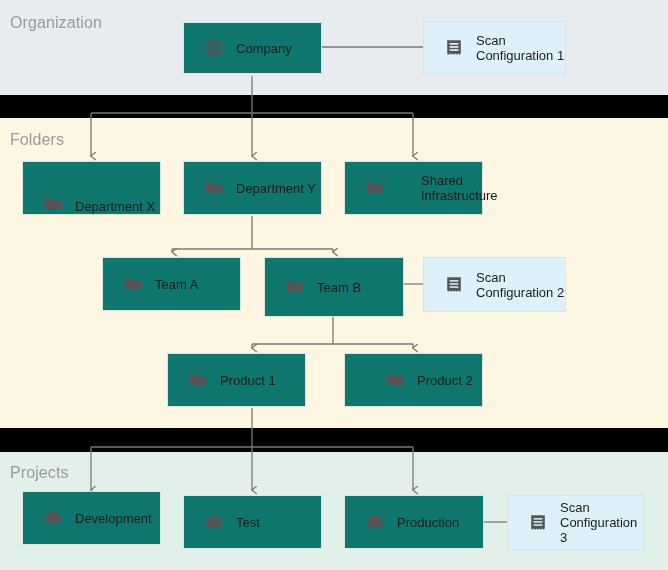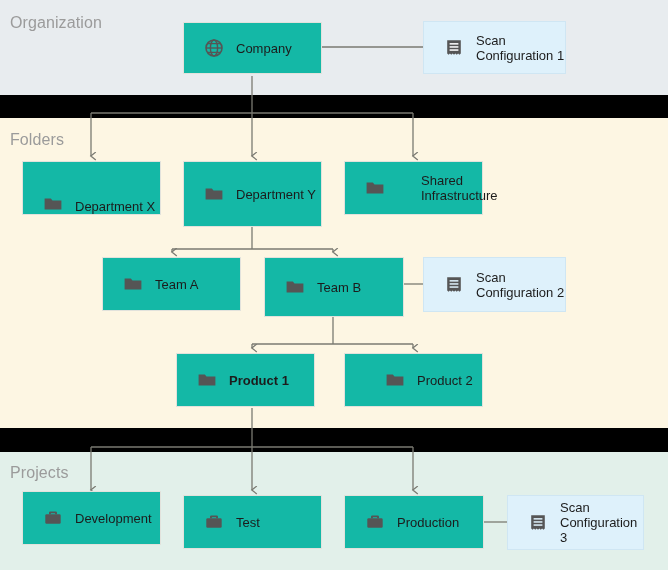--- a/index.html
+++ b/index.html
@@ -45,21 +45,21 @@
     left: 0; top: 0;
     width: 668px; height: 570px;
     pointer-events: none;
   }
 
   
   .node {
     position: absolute;
     display: flex;
     align-items: center;
-    background: #14b8a6;
+    background: #0f766e;
     border: 1px solid #e2e2dc;
     padding-left: 20px;
     gap: 12px;
   }
   .node.scan {
     background: #def1fb;
     border: 1px solid #cfe6f3;
   }
   .node-label {
     font-size: 13px;
@@ -156,21 +156,21 @@
 
   <div class="node" style="left:22px; top:161px; width:139px; height:54px;align-items:flex-end;">
     <span class="node-icon">
       <svg width="20" height="20" viewBox="0 0 20 20">
         <path d="M1.6,4.6 h6.2 l1.7,2.0 h8.9 v9.0 h-16.8 z" fill="#555"></path>
       </svg>
     </span>
     <span class="node-label">Department X</span>
   </div>
 
-  <div class="node" style="left:183px; top:161px; width:139px; height:66px;">
+  <div class="node" style="left:183px; top:161px; width:139px; height:54px;">
     <span class="node-icon">
       <svg width="20" height="20" viewBox="0 0 20 20">
         <path d="M1.6,4.6 h6.2 l1.7,2.0 h8.9 v9.0 h-16.8 z" fill="#555"></path>
       </svg>
     </span>
     <span class="node-label">Department Y</span>
   </div>
 
   <div class="node" style="left:344px; top:161px; width:139px; height:54px;gap:36px;">
     <span class="node-icon">
@@ -206,21 +206,21 @@
         <path d="M3.2,2.2 h13.6 v13.2 l-1.36,1.4 l-1.36,-1.4 l-1.36,1.4 l-1.36,-1.4 l-1.36,1.4 l-1.36,-1.4 l-1.36,1.4 l-1.36,-1.4 l-1.36,1.4 l-1.36,-1.4 z" fill="#555"></path>
         <rect x="5.6" y="5.1" width="8.8" height="1.5" fill="#def1fb"></rect>
         <rect x="5.6" y="8.2" width="8.8" height="1.5" fill="#def1fb"></rect>
         <rect x="5.6" y="11.3" width="8.8" height="1.5" fill="#def1fb"></rect>
       </svg>
     </span>
     <span class="node-label">Scan
 Configuration 2</span>
   </div>
 
-  <div class="node" style="left:176px; top:353px; width:139px; height:54px;font-weight:bold;">
+  <div class="node" style="left:167px; top:353px; width:139px; height:54px;">
     <span class="node-icon">
       <svg width="20" height="20" viewBox="0 0 20 20">
         <path d="M1.6,4.6 h6.2 l1.7,2.0 h8.9 v9.0 h-16.8 z" fill="#555"></path>
       </svg>
     </span>
     <span class="node-label">Product 1</span>
   </div>
 
   <div class="node" style="left:344px; top:353px; width:139px; height:54px;padding-left:40px;">
     <span class="node-icon">

